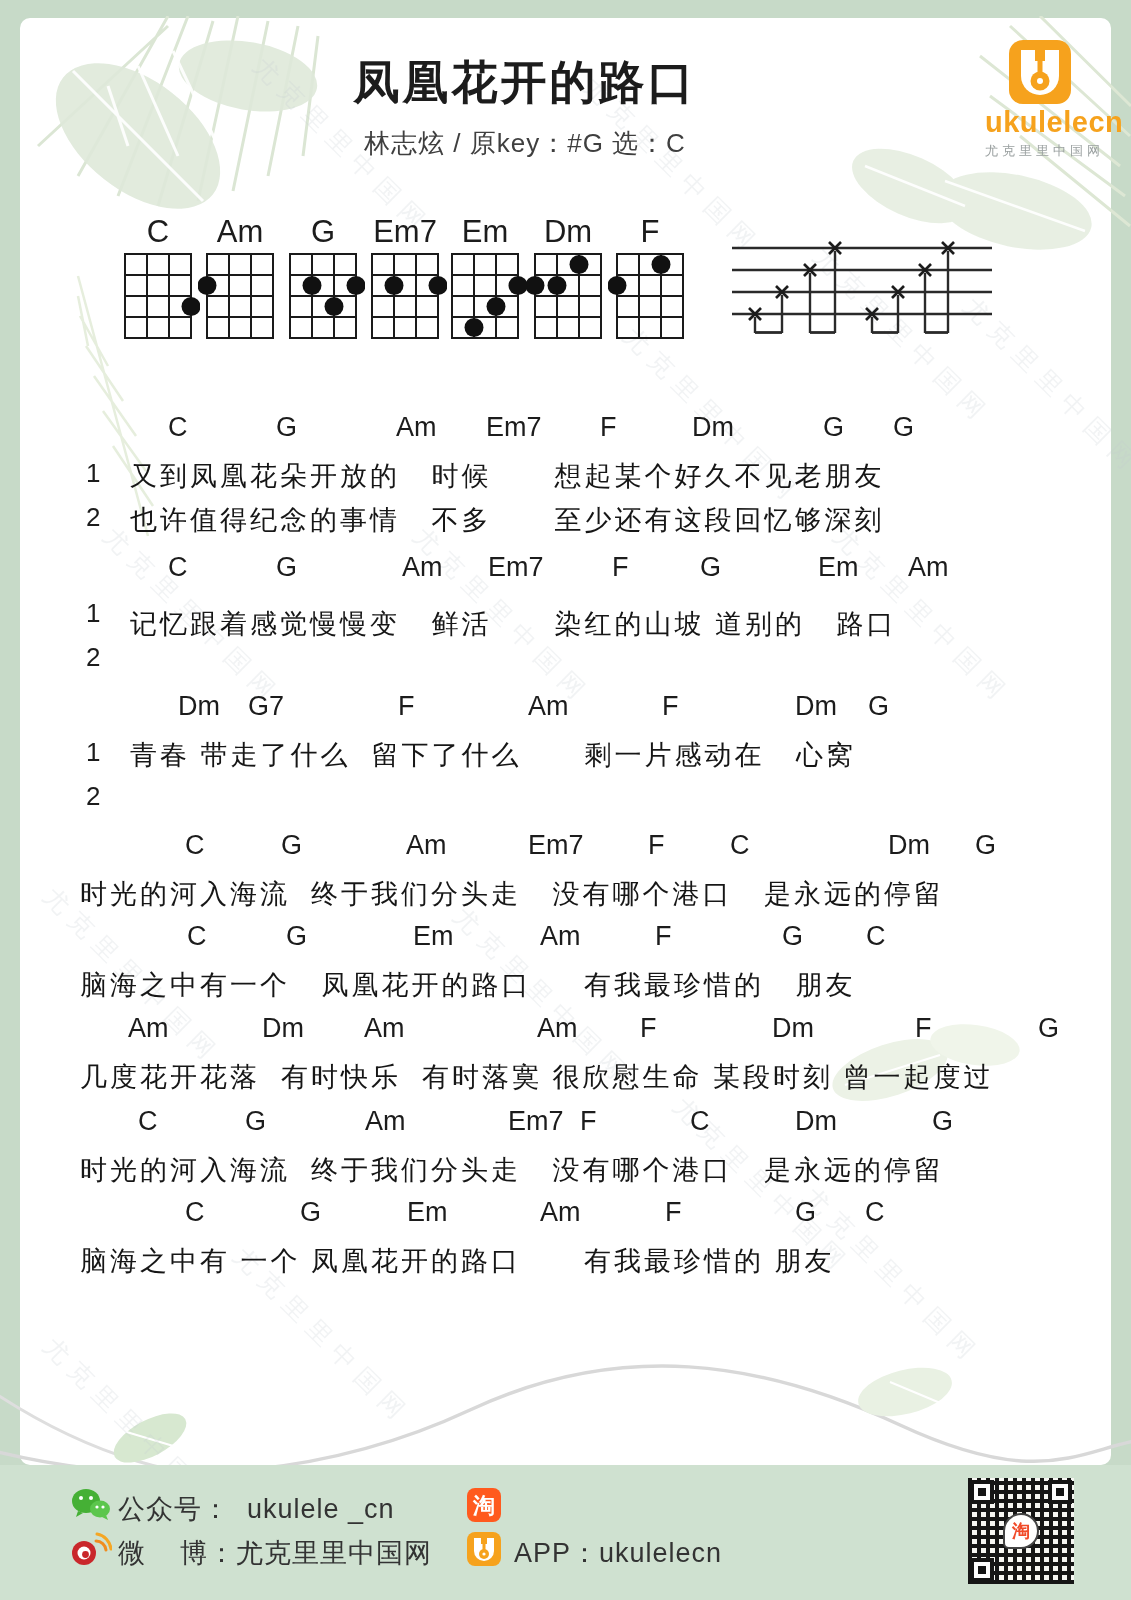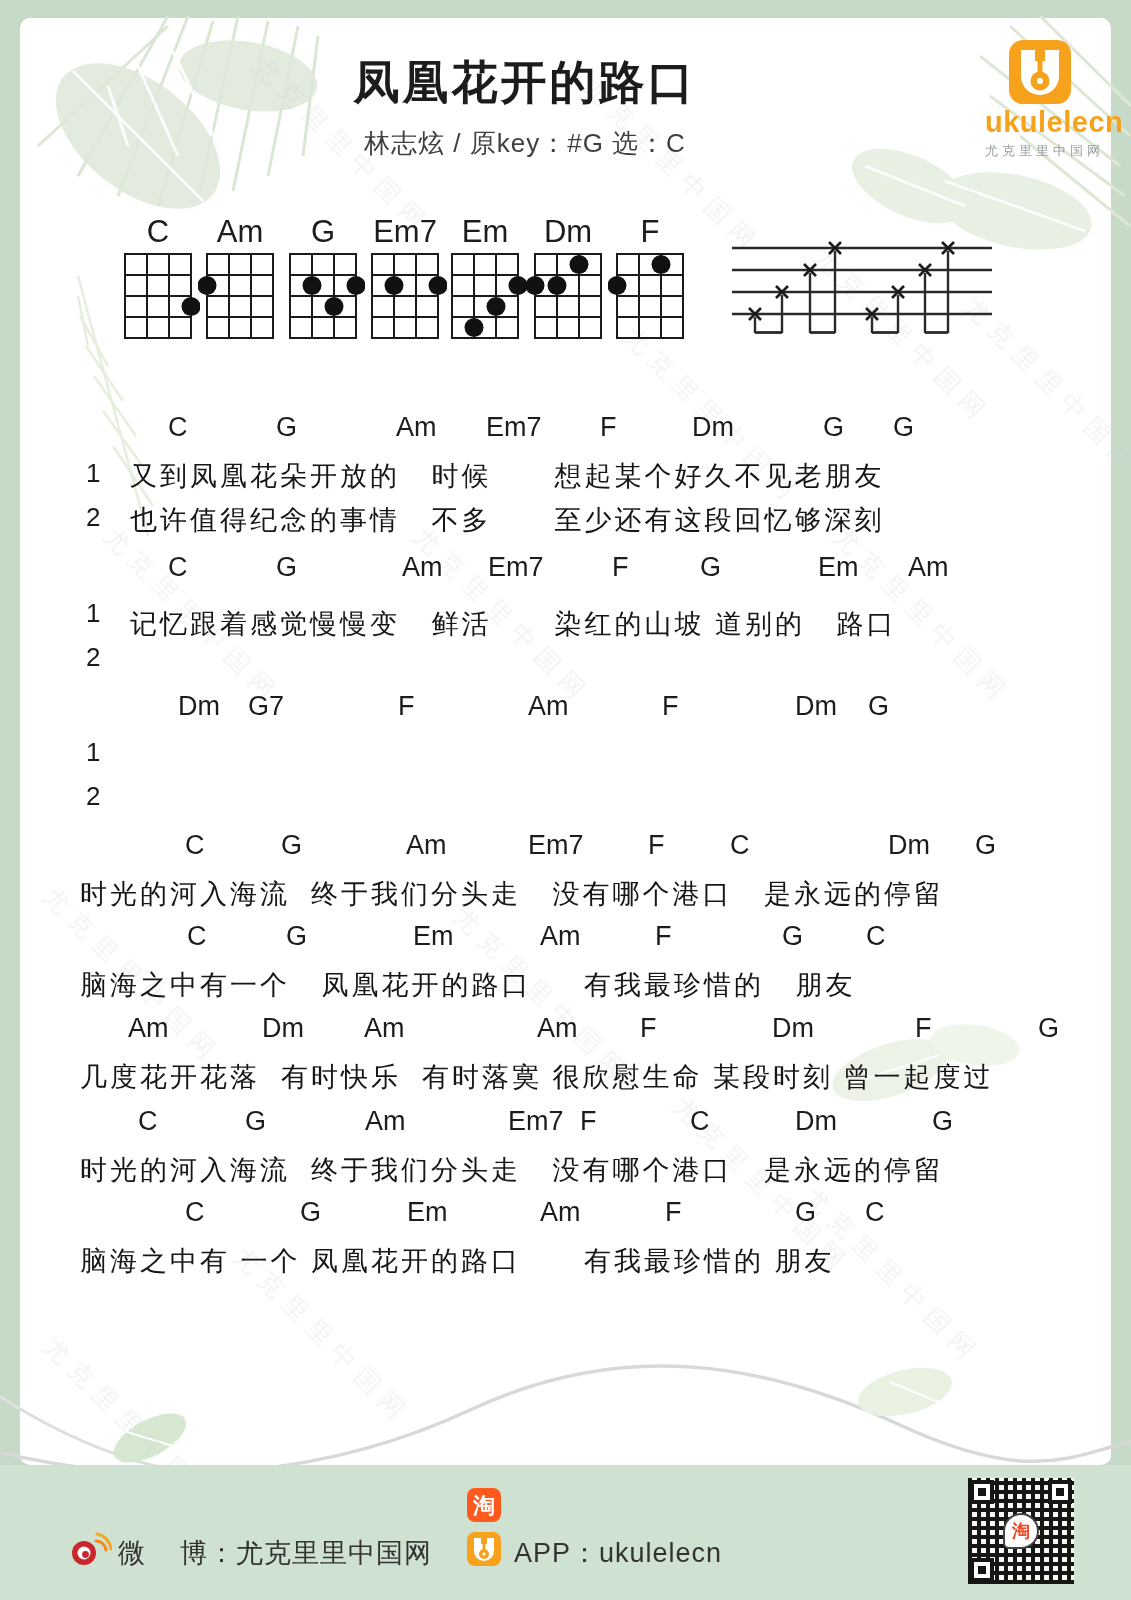--- a/index.html
+++ b/index.html
@@ -328,20 +328,21 @@
     <div class="section" style="top: 691px;">
       <span class="chord-span" style="left: 178px;">Dm</span>
       <span class="chord-span" style="left: 248px;">G7</span>
       <span class="chord-span" style="left: 398px;">F</span>
       <span class="chord-span" style="left: 528px;">Am</span>
       <span class="chord-span" style="left: 662px;">F</span>
       <span class="chord-span" style="left: 795px;">Dm</span>
       <span class="chord-span" style="left: 868px;">G</span>
       <div class="lyric-line" style="top: 46px;">
         <span class="verse-num">1</span>
+        <span class="lyric-text" style="left: 130px;">青春 带走了什么  留下了什么      剩一片感动在   心窝</span>
       </div>
       <div class="lyric-line" style="top: 90px;">
         <span class="verse-num">2</span>
       </div>
     </div>
     <div class="section" style="top: 830px;">
       <span class="chord-span" style="left: 185px;">C</span>
       <span class="chord-span" style="left: 281px;">G</span>
       <span class="chord-span" style="left: 406px;">Am</span>
       <span class="chord-span" style="left: 528px;">Em7</span>
@@ -399,20 +400,33 @@
       <span class="chord-span" style="left: 665px;">F</span>
       <span class="chord-span" style="left: 795px;">G</span>
       <span class="chord-span" style="left: 865px;">C</span>
       <div class="lyric-line" style="top: 46px;">
         <span class="lyric-text" style="left: 80px;">脑海之中有 一个 凤凰花开的路口      有我最珍惜的 朋友</span>
       </div>
     </div>
   </div>
 
 <div class="footer">
+  <div class="f-item" style="left:70px;top:22px;width:380px;">
+    <svg class="f-icon" width="42" height="36" viewBox="0 0 42 36">
+      <ellipse cx="16" cy="14" rx="14" ry="12" fill="#45b035"></ellipse>
+      <path d="M8 24 l-2 6 l7 -4 z" fill="#45b035"></path>
+      <circle cx="11" cy="11" r="2" fill="#fff"></circle>
+        <circle cx="21" cy="11" r="2" fill="#fff"></circle>
+      <ellipse cx="30" cy="22" rx="10" ry="8.5" fill="#5cc64d"></ellipse>
+      <path d="M36 28 l2 5 l-6 -3 z" fill="#5cc64d"></path>
+      <circle cx="27" cy="20" r="1.6" fill="#fff"></circle>
+        <circle cx="33" cy="20" r="1.6" fill="#fff"></circle>
+    </svg>
+    <span class="f-label">公众号：  ukulele _cn</span>
+  </div>
   <div class="f-item" style="left:70px;top:66px;width:380px;">
     <svg class="f-icon" width="42" height="36" viewBox="0 0 42 36">
       <path d="M26 10 a10 10 0 0 1 10 9" stroke="#f08c1f" stroke-width="3" fill="none" stroke-linecap="round"></path>
       <path d="M27 3 a17 17 0 0 1 14 15" stroke="#f5a623" stroke-width="3" fill="none" stroke-linecap="round"></path>
       <circle cx="14" cy="22" r="12" fill="#c9272b"></circle>
       <circle cx="14" cy="22" r="6.5" fill="#ffffff"></circle>
       <circle cx="15.5" cy="23.5" r="3.4" fill="#c9272b"></circle>
     </svg>
     <span class="f-label">微    博：尤克里里中国网</span>
   </div>

